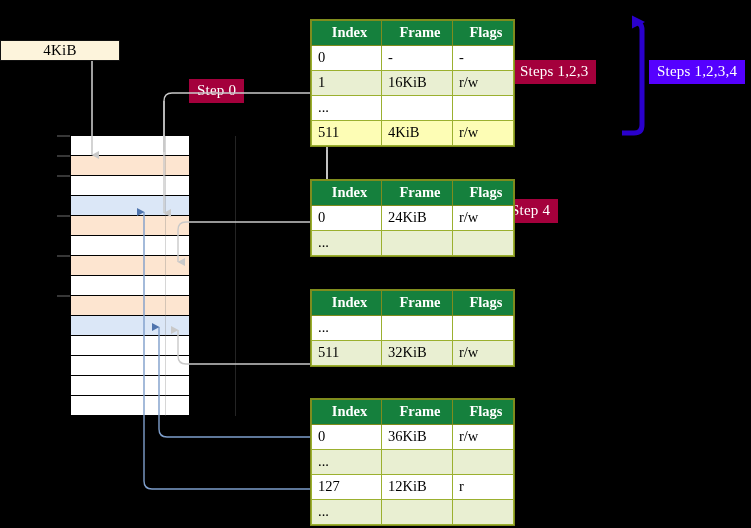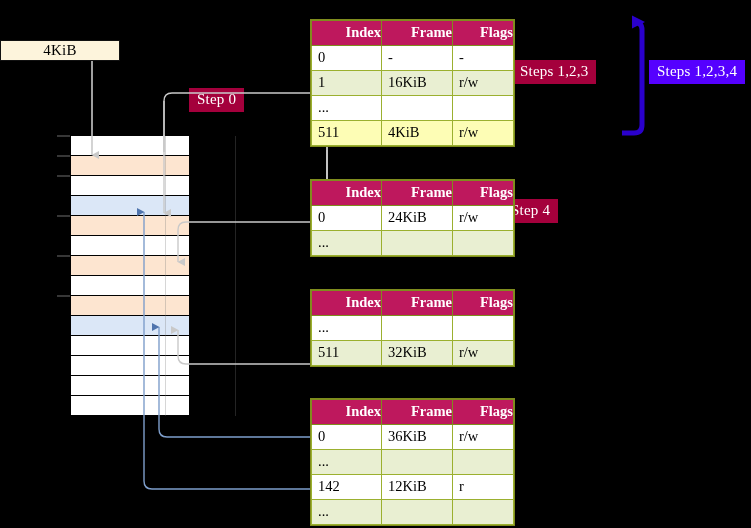--- a/index.html
+++ b/index.html
@@ -52,24 +52,24 @@
 
   
   table.pt{
     position:absolute;
     border-collapse:collapse;
     background:#fff;
     font-size:14.5px;
     box-shadow:0 0 0 1px #7f8c1d;
   }
   table.pt th{
-    background:#be185d;
+    background:#15803d;
     color:#fff;
     font-weight:bold;
-    text-align:right;
+    text-align:center;
     padding:3px 0 4px 6px;
     border:1px solid #7f8c1d;
     font-size:14.5px;
   }
   table.pt td{
     border:1px solid #9bb02f;
     padding:2px 6px 3px 6px;
     color:#000;
     height:19px;
     vertical-align:middle;
@@ -85,21 +85,21 @@
 </style>
 </head>
 <body>
 
 <div id="stage">
 
   <div class="frame-box" style="left:0px;top:40px;width:120px;height:21px;">
     <span>4KiB</span>
   </div>
 
-  <div class="badge red" style="left:189px;top:47px;">
+  <div class="badge red" style="left:189px;top:38px;">
     <span>Step 0</span>
   </div>
 
   <div class="badge red" style="left:512px;top:19px;">
     <span>Steps 1,2,3</span>
   </div>
 
   <div class="badge blue" style="left:649px;top:19px;text-align:center;">
     <span>Steps 1,2,3,4</span>
   </div>
@@ -265,21 +265,21 @@
           <td class="c-index">0</td>
           <td class="c-frame">36KiB</td>
           <td class="c-flags">r/w</td>
         </tr>
         <tr class="alt">
           <td class="c-index">...</td>
           <td class="c-frame"></td>
           <td class="c-flags"></td>
         </tr>
         <tr>
-          <td class="c-index">142</td>
+          <td class="c-index">127</td>
           <td class="c-frame">12KiB</td>
           <td class="c-flags">r</td>
         </tr>
         <tr class="alt">
           <td class="c-index">...</td>
           <td class="c-frame"></td>
           <td class="c-flags"></td>
         </tr>
       </tbody>
     </table>

